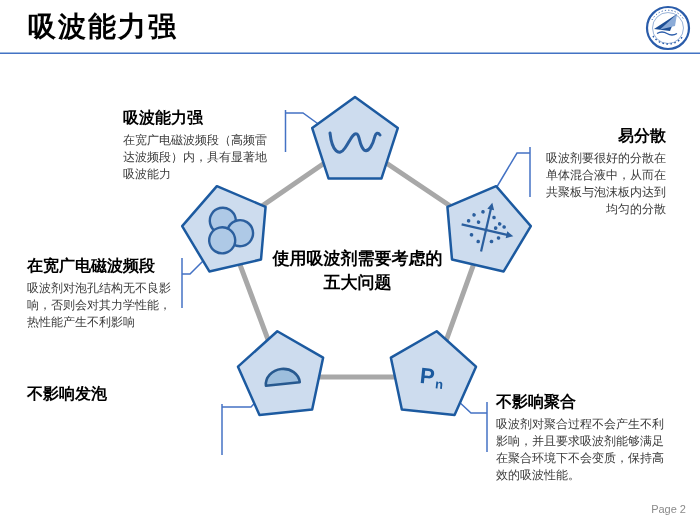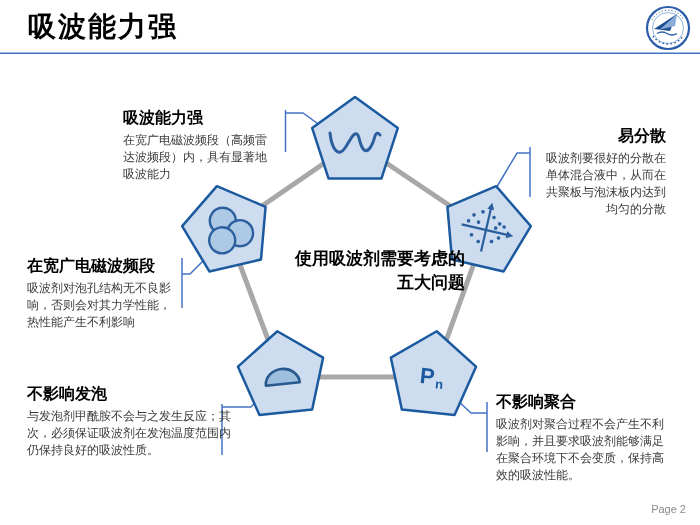--- a/index.html
+++ b/index.html
@@ -61,21 +61,21 @@
   .co-absorb   { left: 123px; top: 96px;  width: 145px; margin-top: 12px; }
   .co-disperse { left: 538px; top: 126px; width: 128px; text-align: right; }
   .co-pore     { left: 27px;  top: 256px; width: 152px; }
   .co-foam     { left: 27px;  top: 384px; width: 205px; }
   .co-poly     { left: 496px; top: 392px; width: 178px; }
   .center-label {
     position: absolute;
     left: 250px;
     top: 247px;
     width: 215px;
-    text-align: right;
+    text-align: center;
     font-family: "DejaVu Serif", "Liberation Serif", serif;
     font-weight: bold;
     font-size: 17px;
     line-height: 1.4;
     color: #000000;
   }
   .page-label {
     position: absolute;
     right: 14px;
     bottom: 10px;
@@ -186,21 +186,20 @@
     <p>吸波剂要很好的分散在单体混合液中，从而在共聚板与泡沫板内达到均匀的分散</p>
   </div>
 
   <div class="callout co-pore">
     <h2>在宽广电磁波频段</h2>
     <p>吸波剂对泡孔结构无不良影响，否则会对其力学性能，热性能产生不利影响</p>
   </div>
 
   <div class="callout co-foam">
     <h2>不影响发泡</h2>
-    <p>与发泡剂甲酰胺不会与之发生反应；其次，必须保证吸波剂在发泡温度范围内仍保持良好的吸波性质。</p>
   </div>
 
   <div class="callout co-poly">
     <h2>不影响聚合</h2>
     <p>吸波剂对聚合过程不会产生不利影响，并且要求吸波剂能够满足在聚合环境下不会变质，保持高效的吸波性能。</p>
   </div>
 
   <div class="page-label">Page 2</div>
 
 </div>

